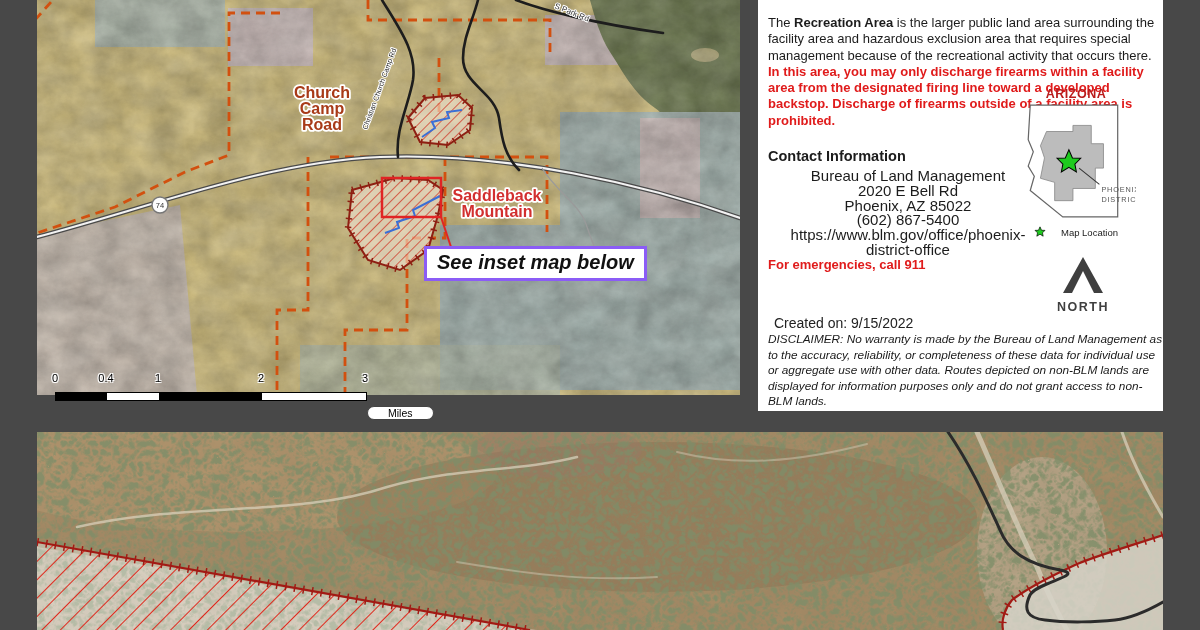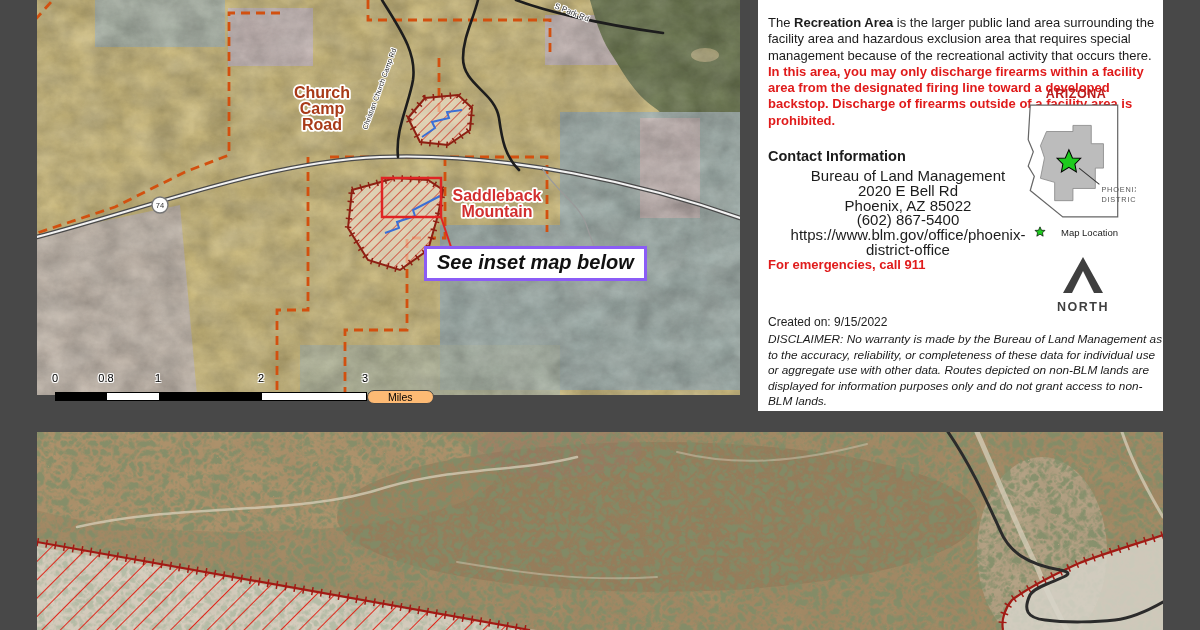--- a/index.html
+++ b/index.html
@@ -11,36 +11,36 @@
   .main-map svg{position:absolute;left:0;top:0;}
   .halo{paint-order:stroke;stroke-linejoin:round;}
   .callout{position:absolute;left:387px;top:246px;background:#ffffff;border:3px solid #8b5cf6;
            padding:2px 10px 4px 10px;font-style:italic;font-weight:bold;font-size:20px;color:#111;
            white-space:nowrap;}
   .scalebar{position:absolute;left:18px;top:383px;width:330px;height:12px;}
   .sb-bar{position:absolute;left:0;top:9px;width:310px;height:7px;border:1px solid #000;display:flex;}
   .sb-seg{height:100%;}
   .sb-tick{position:absolute;top:-11px;font-size:11px;color:#000;transform:translateX(-50%);
            text-shadow:-1px -1px 0 #fff,1px -1px 0 #fff,-1px 1px 0 #fff,1px 1px 0 #fff,0 0 2px #fff;}
-  .sb-unit{position:absolute;left:312px;top:7px;font-size:10.5px;color:#000;background:#fdba74;
+  .sb-unit{position:absolute;left:312px;top:23px;font-size:10.5px;color:#000;background:#ffffff;
            border:1px solid #444;border-radius:7px;padding:0 20px;line-height:12px;}
   
   .info-panel{left:758px;top:0;width:405px;height:411px;background:#ffffff;color:#1c1c1c;}
   .intro{position:absolute;left:10px;top:2px;width:398px;font-size:13px;line-height:16.3px;}
   .warning{color:#e01b1b;font-weight:bold;}
   .contact{position:absolute;left:10px;top:148px;width:280px;}
   .contact .heading{font-size:14.5px;font-weight:bold;margin-bottom:5px;}
   .contact .cline{font-size:15px;line-height:14.8px;text-align:center;}
   .contact .emergency{font-size:13px;line-height:14.8px;color:#e01b1b;font-weight:bold;}
   .az-inset{position:absolute;left:252px;top:87px;width:132px;text-align:center;}
   .az-title{font-size:12.5px;font-weight:bold;color:#b91c1c;letter-spacing:.5px;}
   .az-legend{margin-top:1px;font-size:9.5px;color:#222;display:flex;align-items:center;justify-content:center;gap:15px;}
   .north{position:absolute;left:299px;top:255px;width:52px;text-align:center;color:#3f3f3f;}
   .north .nlabel{font-size:12.5px;font-weight:bold;letter-spacing:1.5px;margin-top:1px;}
-  .created{position:absolute;left:10px;top:315px;font-size:12px;color:#222;}
+  .created{position:absolute;left:16px;top:315px;font-size:14px;color:#222;}
   .disclaimer{position:absolute;left:10px;top:332px;width:398px;font-size:11.8px;line-height:15.6px;
               font-style:italic;color:#1a1a1a;}
   
   .aerial{left:37px;top:432px;width:1126px;height:198px;background:#a58b66;}
 </style>
 </head>
 <body>
 
 <div class="canvas">
 
@@ -130,21 +130,21 @@
         <text class="halo" x="460" y="217" text-anchor="middle" font-size="16" fill="#d22f2f" stroke="#ffffff" stroke-width="3.5">Mountain</text>
         <text class="halo" transform="translate(330,130) rotate(-70)" font-size="7.2" font-weight="normal" fill="#222" stroke="#ffffff" stroke-width="2">Christian Church Camp Rd</text>
         <text class="halo" transform="translate(517,8) rotate(22)" font-size="8" font-weight="normal" fill="#333" stroke="#ffffff" stroke-width="2">S Park Rd</text>
       </g>
     </svg>
 
     <div class="callout">See inset map below</div>
 
     <div class="scalebar">
       <span class="sb-tick" style="left:0px">0</span>
-      <span class="sb-tick" style="left:51px">0.8</span>
+      <span class="sb-tick" style="left:51px">0.4</span>
       <span class="sb-tick" style="left:103px">1</span>
       <span class="sb-tick" style="left:206px">2</span>
       <span class="sb-tick" style="left:310px">3</span>
       <div class="sb-bar">
         <div class="sb-seg" style="width:51px;background:#000"></div>
         <div class="sb-seg" style="width:52px;background:#fff"></div>
         <div class="sb-seg" style="width:103px;background:#000"></div>
         <div class="sb-seg" style="width:104px;background:#fff"></div>
       </div>
       <span class="sb-unit">Miles</span>

